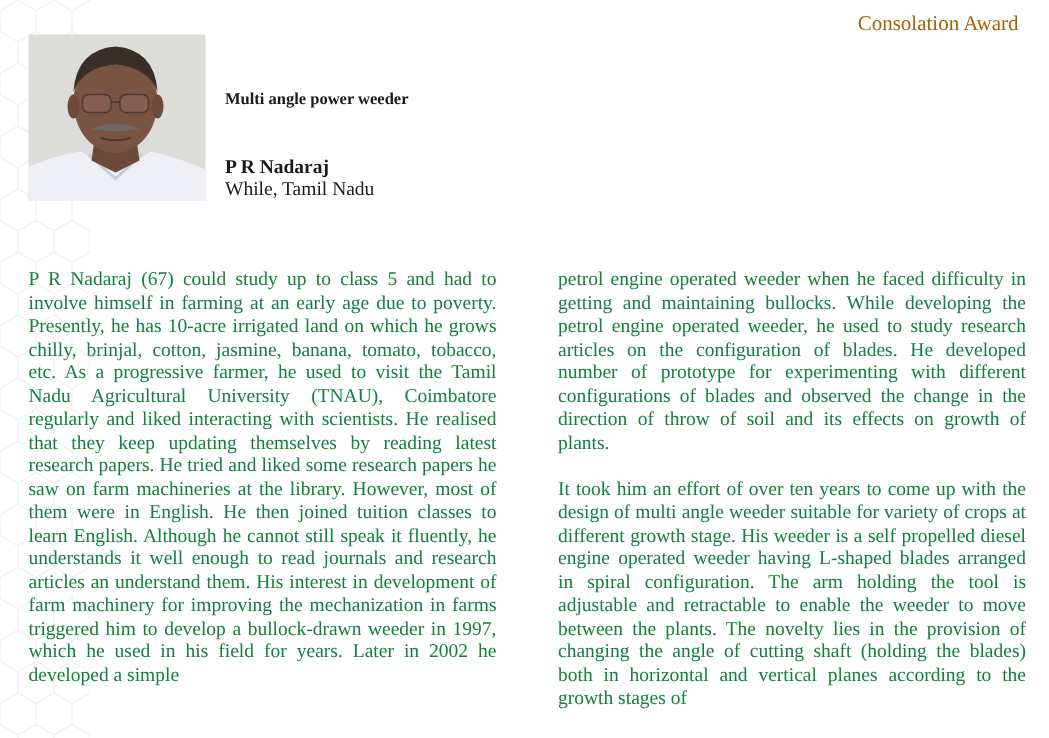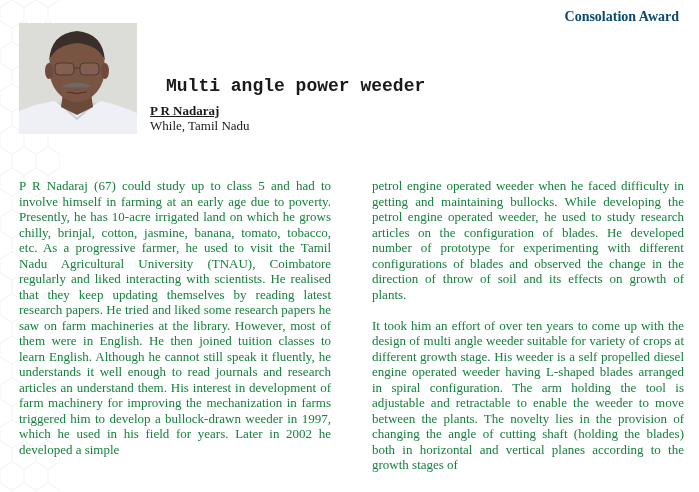--- a/index.html
+++ b/index.html
@@ -9,35 +9,35 @@
     font-family: "DejaVu Serif", "Liberation Serif", serif;
     color: #1a1a1a;
   }
   .hex-bg {
     position: absolute; left: 0; top: 0; width: 60px; height: 492px;
     opacity: 0.5; pointer-events: none;
   }
   .award {
     position: absolute; top: 9px; right: 20px;
     font-family: "Liberation Serif", "DejaVu Serif", serif;
-    font-weight: bold; font-size: 14px; color: #0c4a6e;
+    font-weight: normal; font-size: 14px; color: #a16207;
   }
   .photo {
     position: absolute; left: 19px; top: 23px; width: 118px; height: 111px;
     overflow: hidden; background: #dfe0dc;
   }
   .header-text { position: absolute; left: 150px; top: 60px; }
   .title {
-    font-family: Liberation Mono, monospace;
-    font-weight: bold; font-size: 18px; margin: 16px;
+    font-family: Liberation Serif, serif;
+    font-weight: bold; font-size: 11px; margin: 0;
   }
   .name {
     position: absolute; left: 150px; top: 103px;
     font-family: "Liberation Serif", "DejaVu Serif", serif;
-    font-weight: bold; font-size: 13px; text-decoration: underline;
+    font-weight: bold; font-size: 13px;
   }
   .location {
     position: absolute; left: 150px; top: 118px;
     font-family: "Liberation Serif", "DejaVu Serif", serif;
     font-size: 13px;
   }
   .col {
     position: absolute; top: 178px; width: 313px;
     font-family: "Liberation Serif", "DejaVu Serif", serif;
     font-size: 13px; line-height: 15.5px; text-align: justify;

